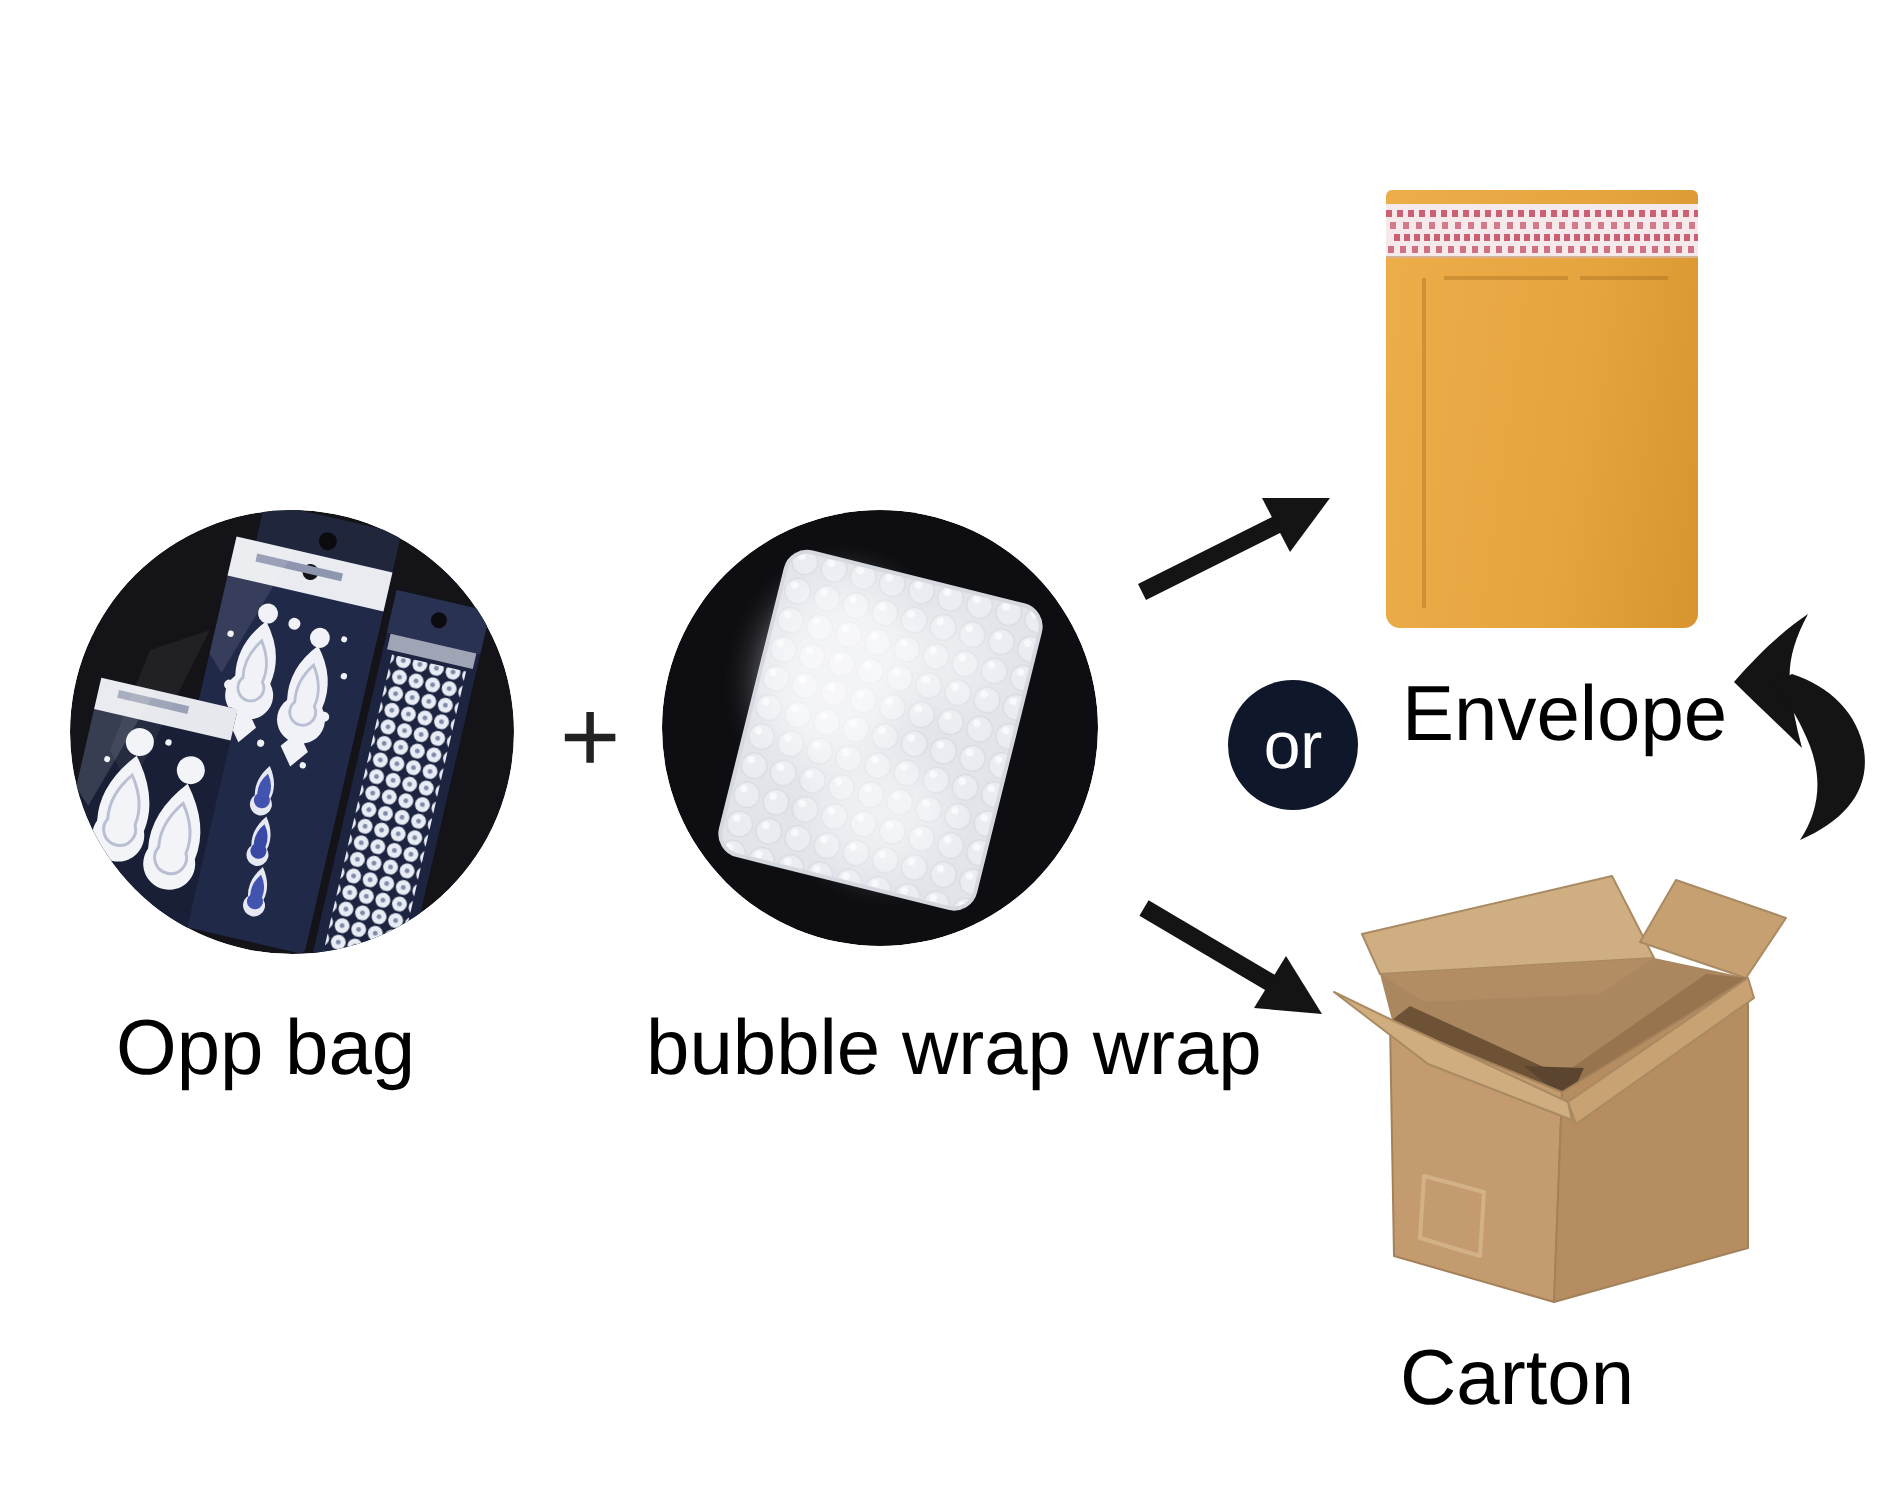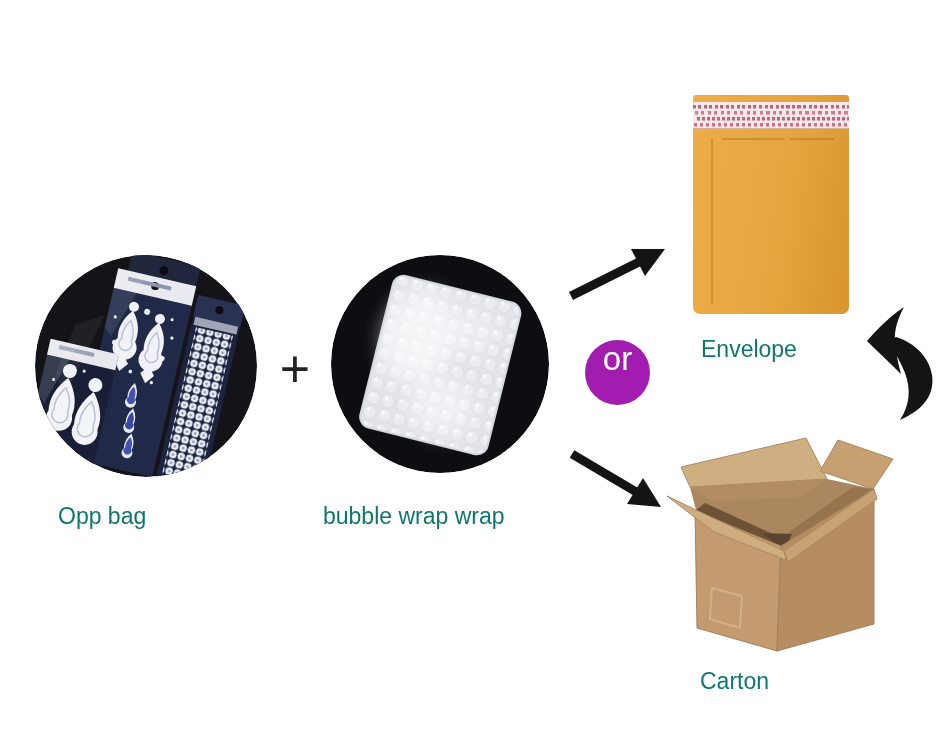--- a/index.html
+++ b/index.html
@@ -1,26 +1,26 @@
 <!DOCTYPE html>
 <html style="--envelope-orange: #e5a43e; --strip-pink: #f6e9ec; --strip-text-red: #c03e56; --carton-tan: #c49b6e; --carton-side: #b68d61; --photo-circle-black: #131318; --label-text: #333333; --arrow-black: #141414;"><head>
 <meta charset="utf-8">
 <style>
   html,body{margin:0;padding:0;}
   .canvas{position:relative;width:950px;height:750px;background:#ffffff;font-family:"Liberation Sans",sans-serif;overflow:hidden;}
   .circle{position:absolute;border-radius:50%;overflow:hidden;}
   .c1{left:35px;top:255px;width:222px;height:222px;}
   .c2{left:331px;top:255px;width:218px;height:218px;}
-  .label{position:absolute;color:#0f766e;font-size:23px;letter-spacing:0;white-space:nowrap;}
+  .label{position:absolute;color:#000000;font-size:39px;letter-spacing:0;white-space:nowrap;}
   .l1{left:58px;top:503px;}
   .l2{left:323px;top:503px;}
   .l3{left:701px;top:336px;}
   .l4{left:700px;top:668px;}
   .plus{position:absolute;left:269px;top:341px;width:52px;height:56px;color:#222;font-size:52px;font-weight:400;display:flex;align-items:center;justify-content:center;}
-  .or{position:absolute;left:585px;top:340px;width:65px;height:65px;border-radius:50%;background:#a21caf;color:#fff;display:flex;justify-content:center;font-size:33px;}
+  .or{position:absolute;left:614px;top:340px;width:65px;height:65px;border-radius:50%;background:#0f172a;color:#fff;display:flex;align-items:center;justify-content:center;font-size:33px;}
   .envelope{position:absolute;left:693px;top:95px;width:156px;height:219px;background:linear-gradient(98deg,#edad49,#e5a43e 60%,#d8952f);border-radius:3px 3px 7px 7px;}
   .env-strip{position:absolute;left:0;top:7px;width:100%;height:26px;background-color:#f6e9ec;
     background-image:
       repeating-linear-gradient(90deg, rgba(192,62,86,.8) 0 3px, rgba(0,0,0,0) 3px 5.5px),
       repeating-linear-gradient(90deg, rgba(192,62,86,.65) 0 3px, rgba(0,0,0,0) 3px 6.5px),
       repeating-linear-gradient(90deg, rgba(192,62,86,.8) 0 3px, rgba(0,0,0,0) 3px 5px),
       repeating-linear-gradient(90deg, rgba(192,62,86,.7) 0 3px, rgba(0,0,0,0) 3px 6px);
     background-size:100% 3.5px,100% 3.5px,100% 3.5px,100% 3.5px;
     background-position:0 3px,2px 9px,4px 15px,1px 21px;
     background-repeat:no-repeat;

